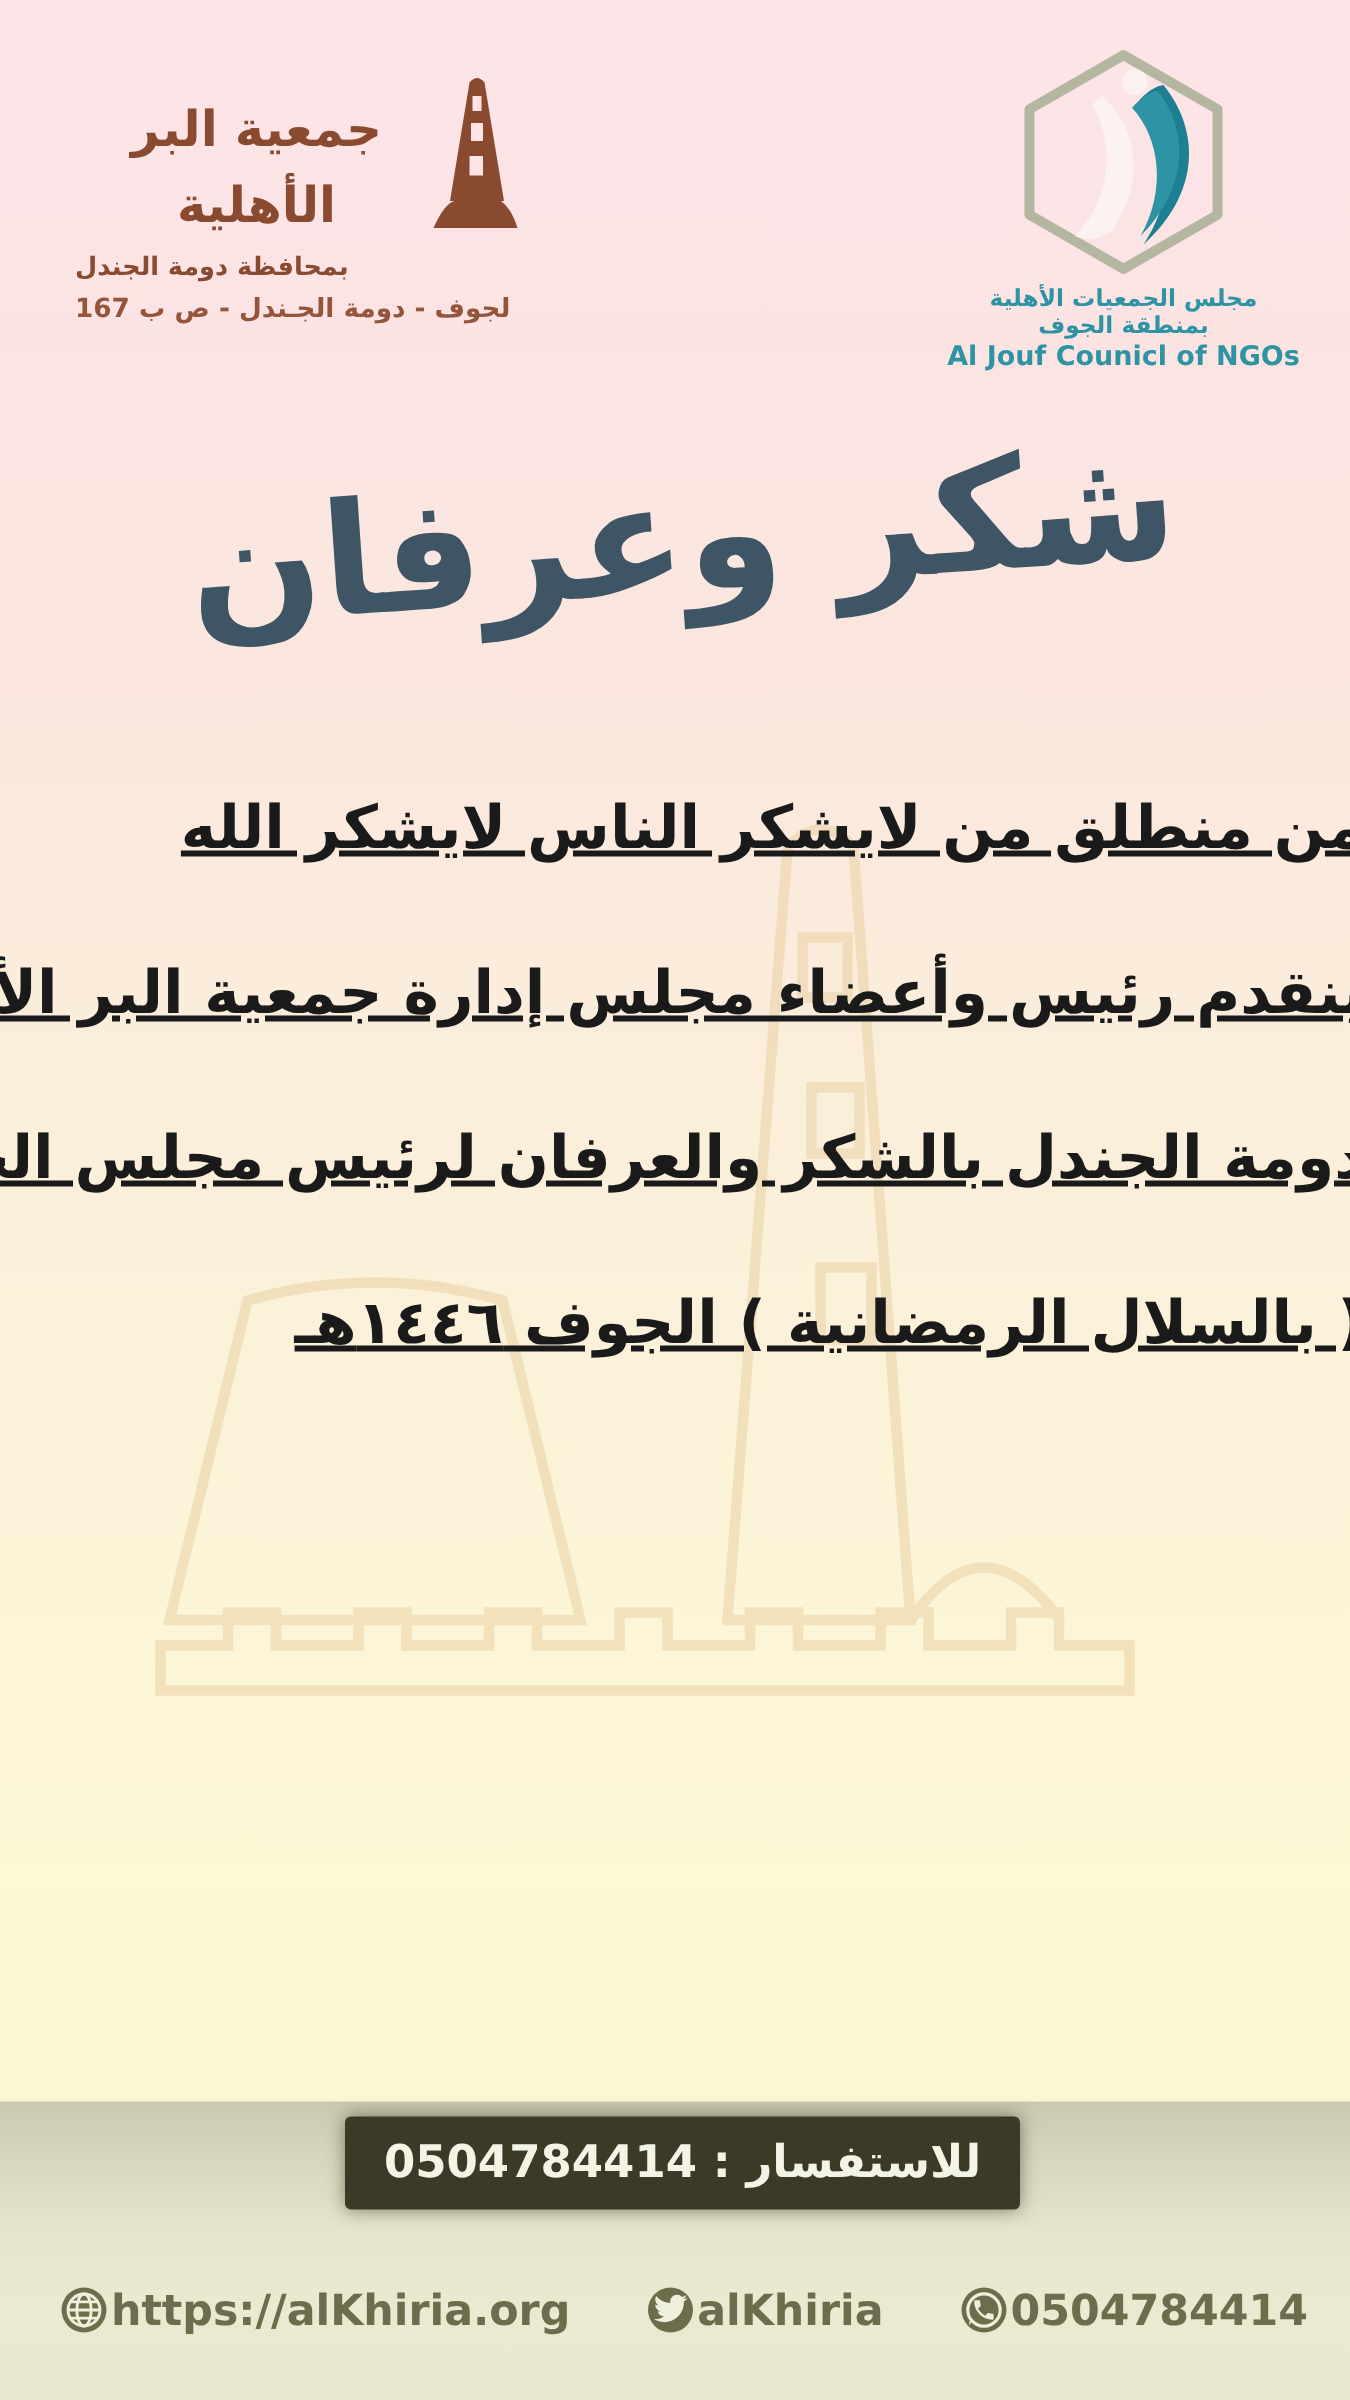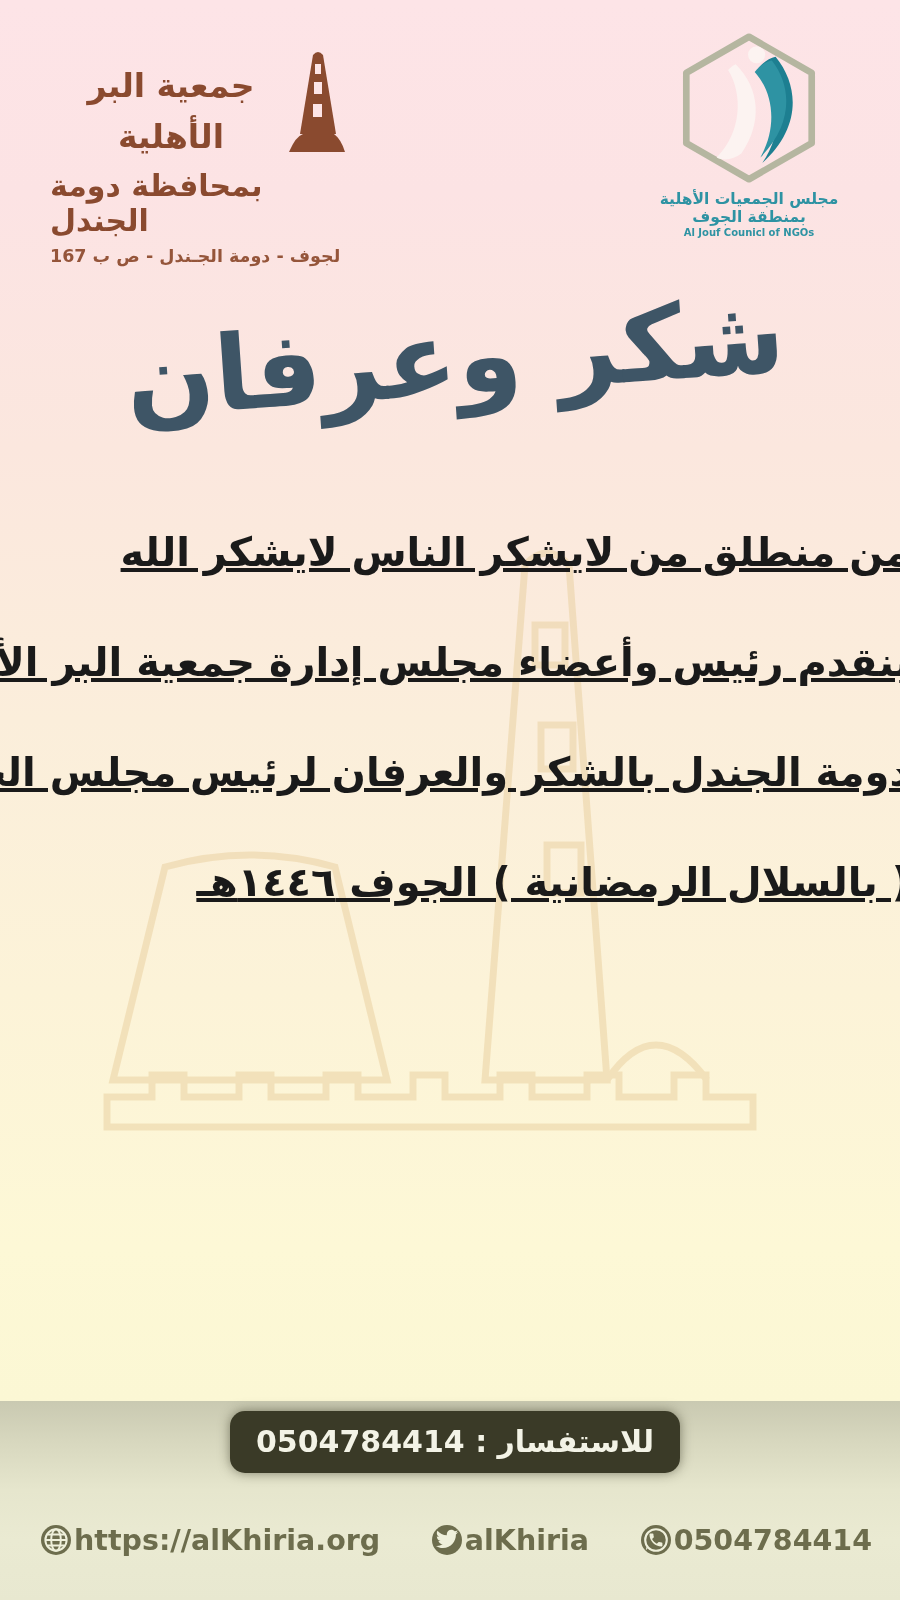--- a/index.html
+++ b/index.html
@@ -11,27 +11,27 @@
       #fcf3d8 62%, #fdf8d6 78%, #fbf7d4 87.5%, #fbf7d4 100%);
     padding-left:10px;
   }
   
   .logo-left{position:absolute;left:50px;top:46px;width:298px;color:#8a4a2f;direction:rtl;}
   .logo-left-title{
     width:238px;margin-right:58px;text-align:center;font-size:33px;font-weight:bold;
     line-height:1.55;padding-top:14px;letter-spacing:-1px;
   }
   .minaret{position:absolute;left:200px;right:0;top:2px;width:60px;height:116px;left:auto;}
-  .logo-left-sub{font-size:30px;font-weight:bold;text-align:left;margin-top:6px;}
+  .logo-left-sub{font-size:17px;font-weight:bold;text-align:left;margin-top:6px;}
   .logo-left-addr{font-size:17.5px;font-weight:600;text-align:left;margin-top:8px;color:#95553a;}
   
   .logo-right{position:absolute;left:628px;top:30px;width:242px;text-align:center;}
   .logo-right svg{display:block;margin:0 auto;}
   .logo-right-ar{font-size:15.5px;font-weight:bold;color:#2e93a3;direction:rtl;margin-top:4px;}
-  .logo-right-en{font-size:10px;font-weight:bold;color:#2e93a3;margin-top:1px;}
+  .logo-right-en{font-size:18px;font-weight:bold;color:#2e93a3;margin-top:1px;}
   
   .main-title{
     position:absolute;top:268px;left:0;right:0;height:180px;line-height:180px;
     text-align:center;font-size:104px;font-weight:bold;color:#3e5566;direction:rtl;
     transform:rotate(-4deg);letter-spacing:-2px;
   }
   
   .watermark{position:absolute;left:95px;top:545px;width:670px;height:620px;opacity:.5;pointer-events:none;}
   
   .body-text{position:absolute;top:497px;left:0;right:0;}
@@ -39,21 +39,21 @@
     height:110px;line-height:110px;text-align:right;font-size:40px;font-weight:600;
     color:#1a1a1a;direction:rtl;white-space:nowrap;position:relative;z-index:2;text-decoration:underline;
   }
   
   .bottom-strip{
     position:absolute;left:0;top:1401px;width:900px;height:199px;
     background:linear-gradient(180deg,#c9c9b1 0%,#d6d6bd 18%,#e6e6cd 45%,#eaead2 70%,#e8e8d0 100%);
   }
   .contact-pill{
     position:absolute;top:1411px;left:50%;transform:translateX(-50%);
-    width:450px;height:62px;border-radius:15px;background:#3a3a27;
+    width:450px;height:62px;border-radius:4px;background:#3a3a27;
     box-shadow:0 0 12px rgba(50,50,30,.55);
     color:#f3f3e6;font-size:30px;font-weight:bold;text-align:center;line-height:62px;
     direction:rtl;letter-spacing:1px;
   }
   .footer-row{
     position:absolute;top:1506px;left:38px;right:38px;height:68px;
     display:flex;justify-content:space-between;align-items:center;
   }
   .footer-item{display:flex;align-items:center;gap:0;color:#6d6d4d;font-size:28.5px;font-weight:bold;}
   .footer-item svg{flex:0 0 auto;}

